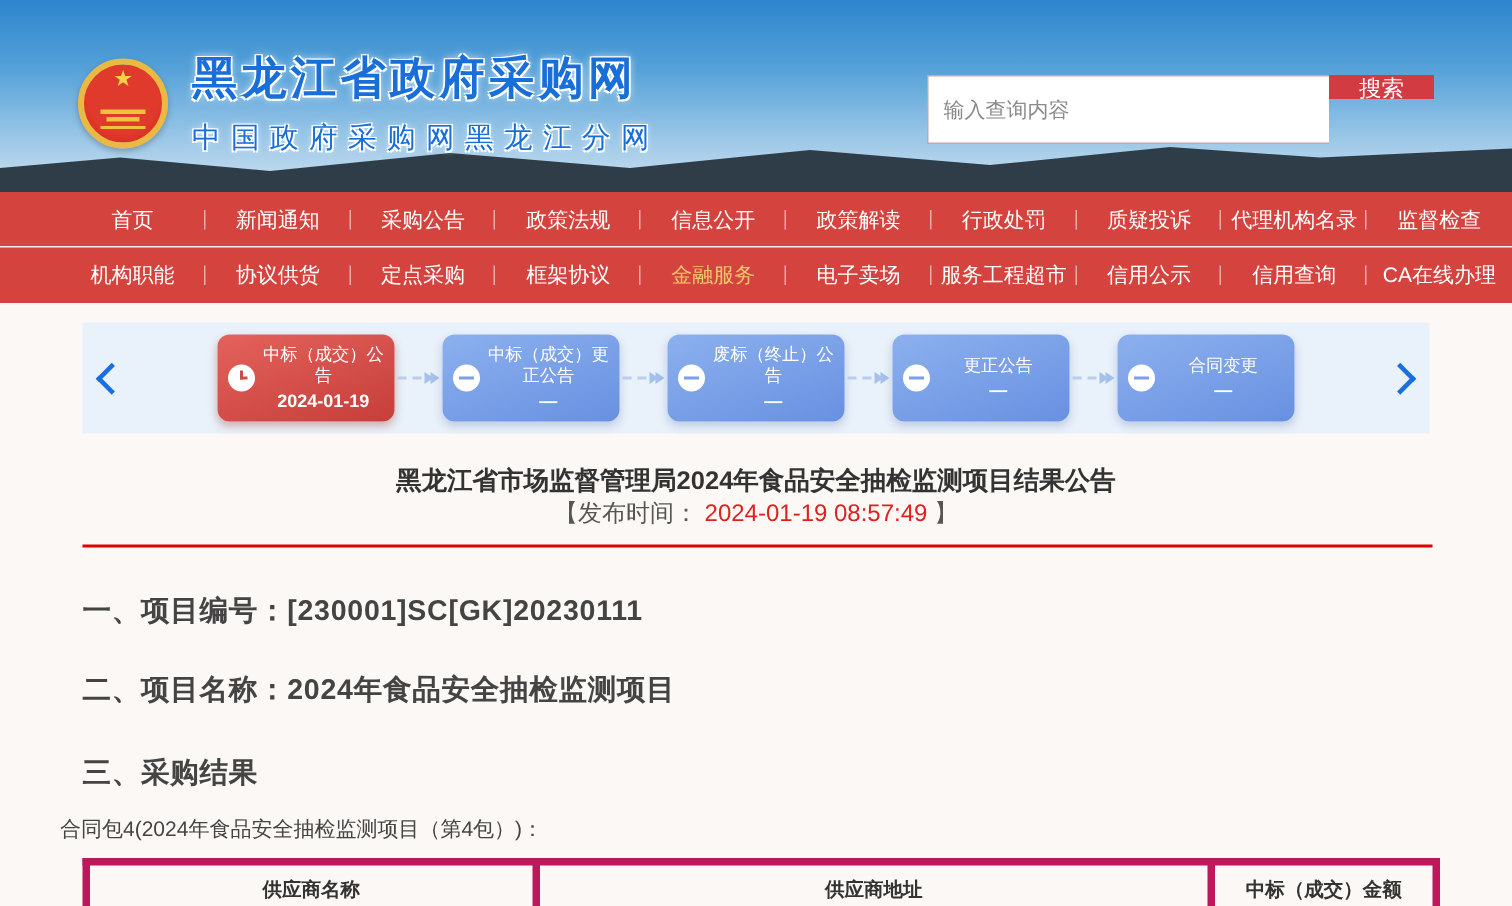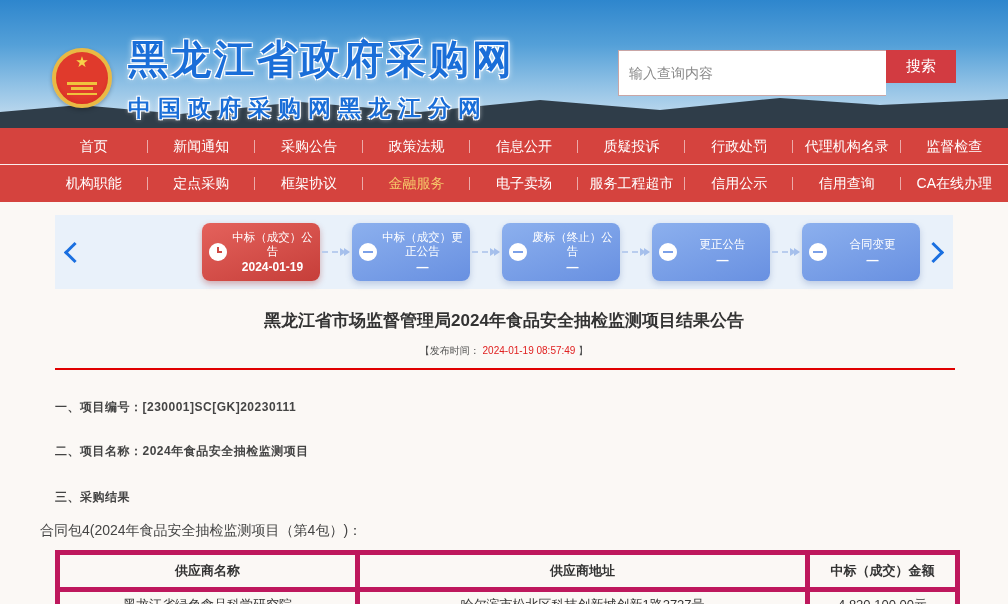--- a/index.html
+++ b/index.html
@@ -14,75 +14,75 @@
   .emblem { width:60px; height:60px; border-radius:50%;
     background:radial-gradient(circle at 50% 42%, #e03a2c 0 60%, #cf1f1a 100%);
     border:4px solid #e9b944; position:relative; box-shadow:0 2px 4px rgba(0,0,0,.25); }
   .emblem .star { position:absolute; left:0; right:0; top:2px; text-align:center;
     color:#f7d24a; font-size:15px; line-height:15px; }
   .emblem .gate { position:absolute; left:50%; bottom:9px; transform:translateX(-50%);
     width:30px; height:13px; border-top:3px solid #f0c23d; border-bottom:2px solid #f0c23d; }
   .emblem .gate::before { content:""; position:absolute; left:4px; right:4px; top:2px;
     height:3px; background:#f0c23d; }
   .brand-text { margin-left:16px; }
-  .brand-title { font-size:40px; font-weight:bold; color:#1a6ed8; letter-spacing:3px;
+  .brand-title { font-size:30px; font-weight:bold; color:#1a6ed8; letter-spacing:3px;
     text-shadow:-1px -1px 0 #fff,1px -1px 0 #fff,-1px 1px 0 #fff,1px 1px 0 #fff,0 0 6px rgba(255,255,255,.9); }
-  .brand-sub { margin-top:6px; font-size:23px; font-weight:bold; color:#1a6ed8; letter-spacing:7px;
+  .brand-sub { margin-top:6px; font-size:19px; font-weight:normal; color:#1a6ed8; letter-spacing:7px;
     text-shadow:-1px -1px 0 #fff,1px -1px 0 #fff,-1px 1px 0 #fff,1px 1px 0 #fff,0 0 5px rgba(255,255,255,.9); }
   .search-wrap { position:absolute; right:52px; top:50px; display:flex; }
   .search-input { width:268px; height:46px; border:1px solid #c9a6a6; border-right:none;
     background:#fff; padding:0 10px; font-size:14px; color:#333; outline:none; }
   .search-input::placeholder { color:#8a8a8a; }
-  .search-btn { width:70px; height:33px; border:none; background:#d23b41; color:#fff;
+  .search-btn { width:70px; height:16px; border:none; background:#d23b41; color:#fff;
     font-size:15px; cursor:pointer; }
 
   
   .nav { width:1008px; background:#d5433e; }
   .nav-row { display:flex; height:37px; align-items:center;padding-left:40px; }
   .nav-row.first { border-bottom:1px solid rgba(255,255,255,.9); }
   .nav-item { flex:1; position:relative; text-align:center; color:#fff; font-size:14px;
     cursor:pointer; line-height:37px; white-space:nowrap; }
   .nav-item:not(:last-child)::after { content:""; position:absolute; right:0; top:12px;
     width:1px; height:13px; background:rgba(255,255,255,.55); }
   .nav-item.gold { color:#f5c66a; }
 
   
   .flow-panel { width:898px; height:74px; margin:13px auto 0 55px; background:#e9f1fa;
     display:flex; align-items:center; padding:0 10px; }
   .chev { width:15px; height:15px; border-left:3px solid #1a6fe0; border-bottom:3px solid #1a6fe0;
     flex:0 0 auto; cursor:pointer; }
   .chev.left  { transform:rotate(45deg);  margin:0 6px 0 2px; }
   .chev.right { transform:rotate(-135deg); margin:0 2px 0 6px; }
-  .flow-track { flex:1; display:flex; align-items:center; justify-content:flex-end; }
+  .flow-track { flex:1; display:flex; align-items:center; justify-content:center; }
   .flow-card { width:118px; height:58px; border-radius:8px; color:#fff; cursor:pointer;
     display:flex; align-items:center; padding:0 7px; box-shadow:0 3px 6px rgba(60,90,160,.25);
     background:linear-gradient(160deg,#8cb0ee,#6890e1); }
   .flow-card.active { background:linear-gradient(160deg,#e4625c,#c63e39); box-shadow:0 3px 6px rgba(160,40,40,.35); }
   .flow-ico { flex:0 0 18px; width:18px; height:18px; border-radius:50%; background:#fff;
     position:relative; margin-right:5px; }
   .flow-ico.minus::before { content:""; position:absolute; left:4px; right:4px; top:8px;
     height:2px; background:#7ba0e8; }
   .flow-ico.clock::before { content:""; position:absolute; left:8px; top:4px; width:2px; height:6px; background:#d04a44; }
   .flow-ico.clock::after  { content:""; position:absolute; left:8px; top:8px; width:5px; height:2px; background:#d04a44; }
   .flow-txt { flex:1; text-align:center; }
   .flow-title { font-size:11.5px; line-height:1.25; }
   .flow-val { font-size:12px; font-weight:bold; margin-top:2px; }
   .connector { display:flex; align-items:center; flex:0 0 auto; margin:0 2px; }
   .connector .dash { width:16px; border-top:2px dashed #b9cdee; }
   .connector .tri { width:0; height:0; border-top:4px solid transparent; border-bottom:4px solid transparent;
     border-left:6px solid #a6c0ec; margin-left:2px; }
 
   
   .art-title { text-align:center; margin-top:20px; font-size:17px; font-weight:bold; color:#333; }
-  .pub-line { text-align:center; margin-top:12px; font-size:10px; color:#555; }
+  .pub-line { text-align:center; font-size:16px; color:#555; }
   .pub-line .time { color:#e02020; }
   .red-rule { width:900px; margin:10px auto 0 55px; height:2px; background:#e00000; }
 
   .sections { margin-left:55px; }
-  .sec-line { font-size:12px; font-weight:bold; color:#444; margin-top:29px; letter-spacing:.5px; }
+  .sec-line { font-size:19px; font-weight:bold; color:#444; margin-top:29px; letter-spacing:.5px; }
   .sec-line:nth-child(2){ margin-top:27px; }
   .pkg-line { margin:16px 0 0 40px; font-size:14px; color:#444; }
 
   
   table.result { width:900px; margin:10px 0 0 55px; border-collapse:collapse; table-layout:fixed; }
   table.result th, table.result td { border:5px solid #be185d; text-align:center;
     font-size:13px; color:#333; }
   table.result th { height:37px; font-weight:bold; }
   table.result td { height:31px; font-weight:normal; }
   col.c1 { width:300px; } col.c2 { width:450px; } col.c3 { width:150px; }
@@ -111,27 +111,29 @@
   </div>
 </div>
 
 <div class="nav">
   <div class="nav-row first" id="nav-row1">
       <div class="nav-item">首页</div>
       <div class="nav-item">新闻通知</div>
       <div class="nav-item">采购公告</div>
       <div class="nav-item">政策法规</div>
       <div class="nav-item">信息公开</div>
+      <div class="nav-item">政策解读</div>
+      <div class="nav-item">行政处罚</div>
       <div class="nav-item">质疑投诉</div>
-      <div class="nav-item">行政处罚</div>
       <div class="nav-item">代理机构名录</div>
       <div class="nav-item">监督检查</div>
     </div>
   <div class="nav-row" id="nav-row2">
       <div class="nav-item">机构职能</div>
+      <div class="nav-item">协议供货</div>
       <div class="nav-item">定点采购</div>
       <div class="nav-item">框架协议</div>
       <div class="nav-item gold">金融服务</div>
       <div class="nav-item">电子卖场</div>
       <div class="nav-item">服务工程超市</div>
       <div class="nav-item">信用公示</div>
       <div class="nav-item">信用查询</div>
       <div class="nav-item">CA在线办理</div>
     </div>
 </div>

